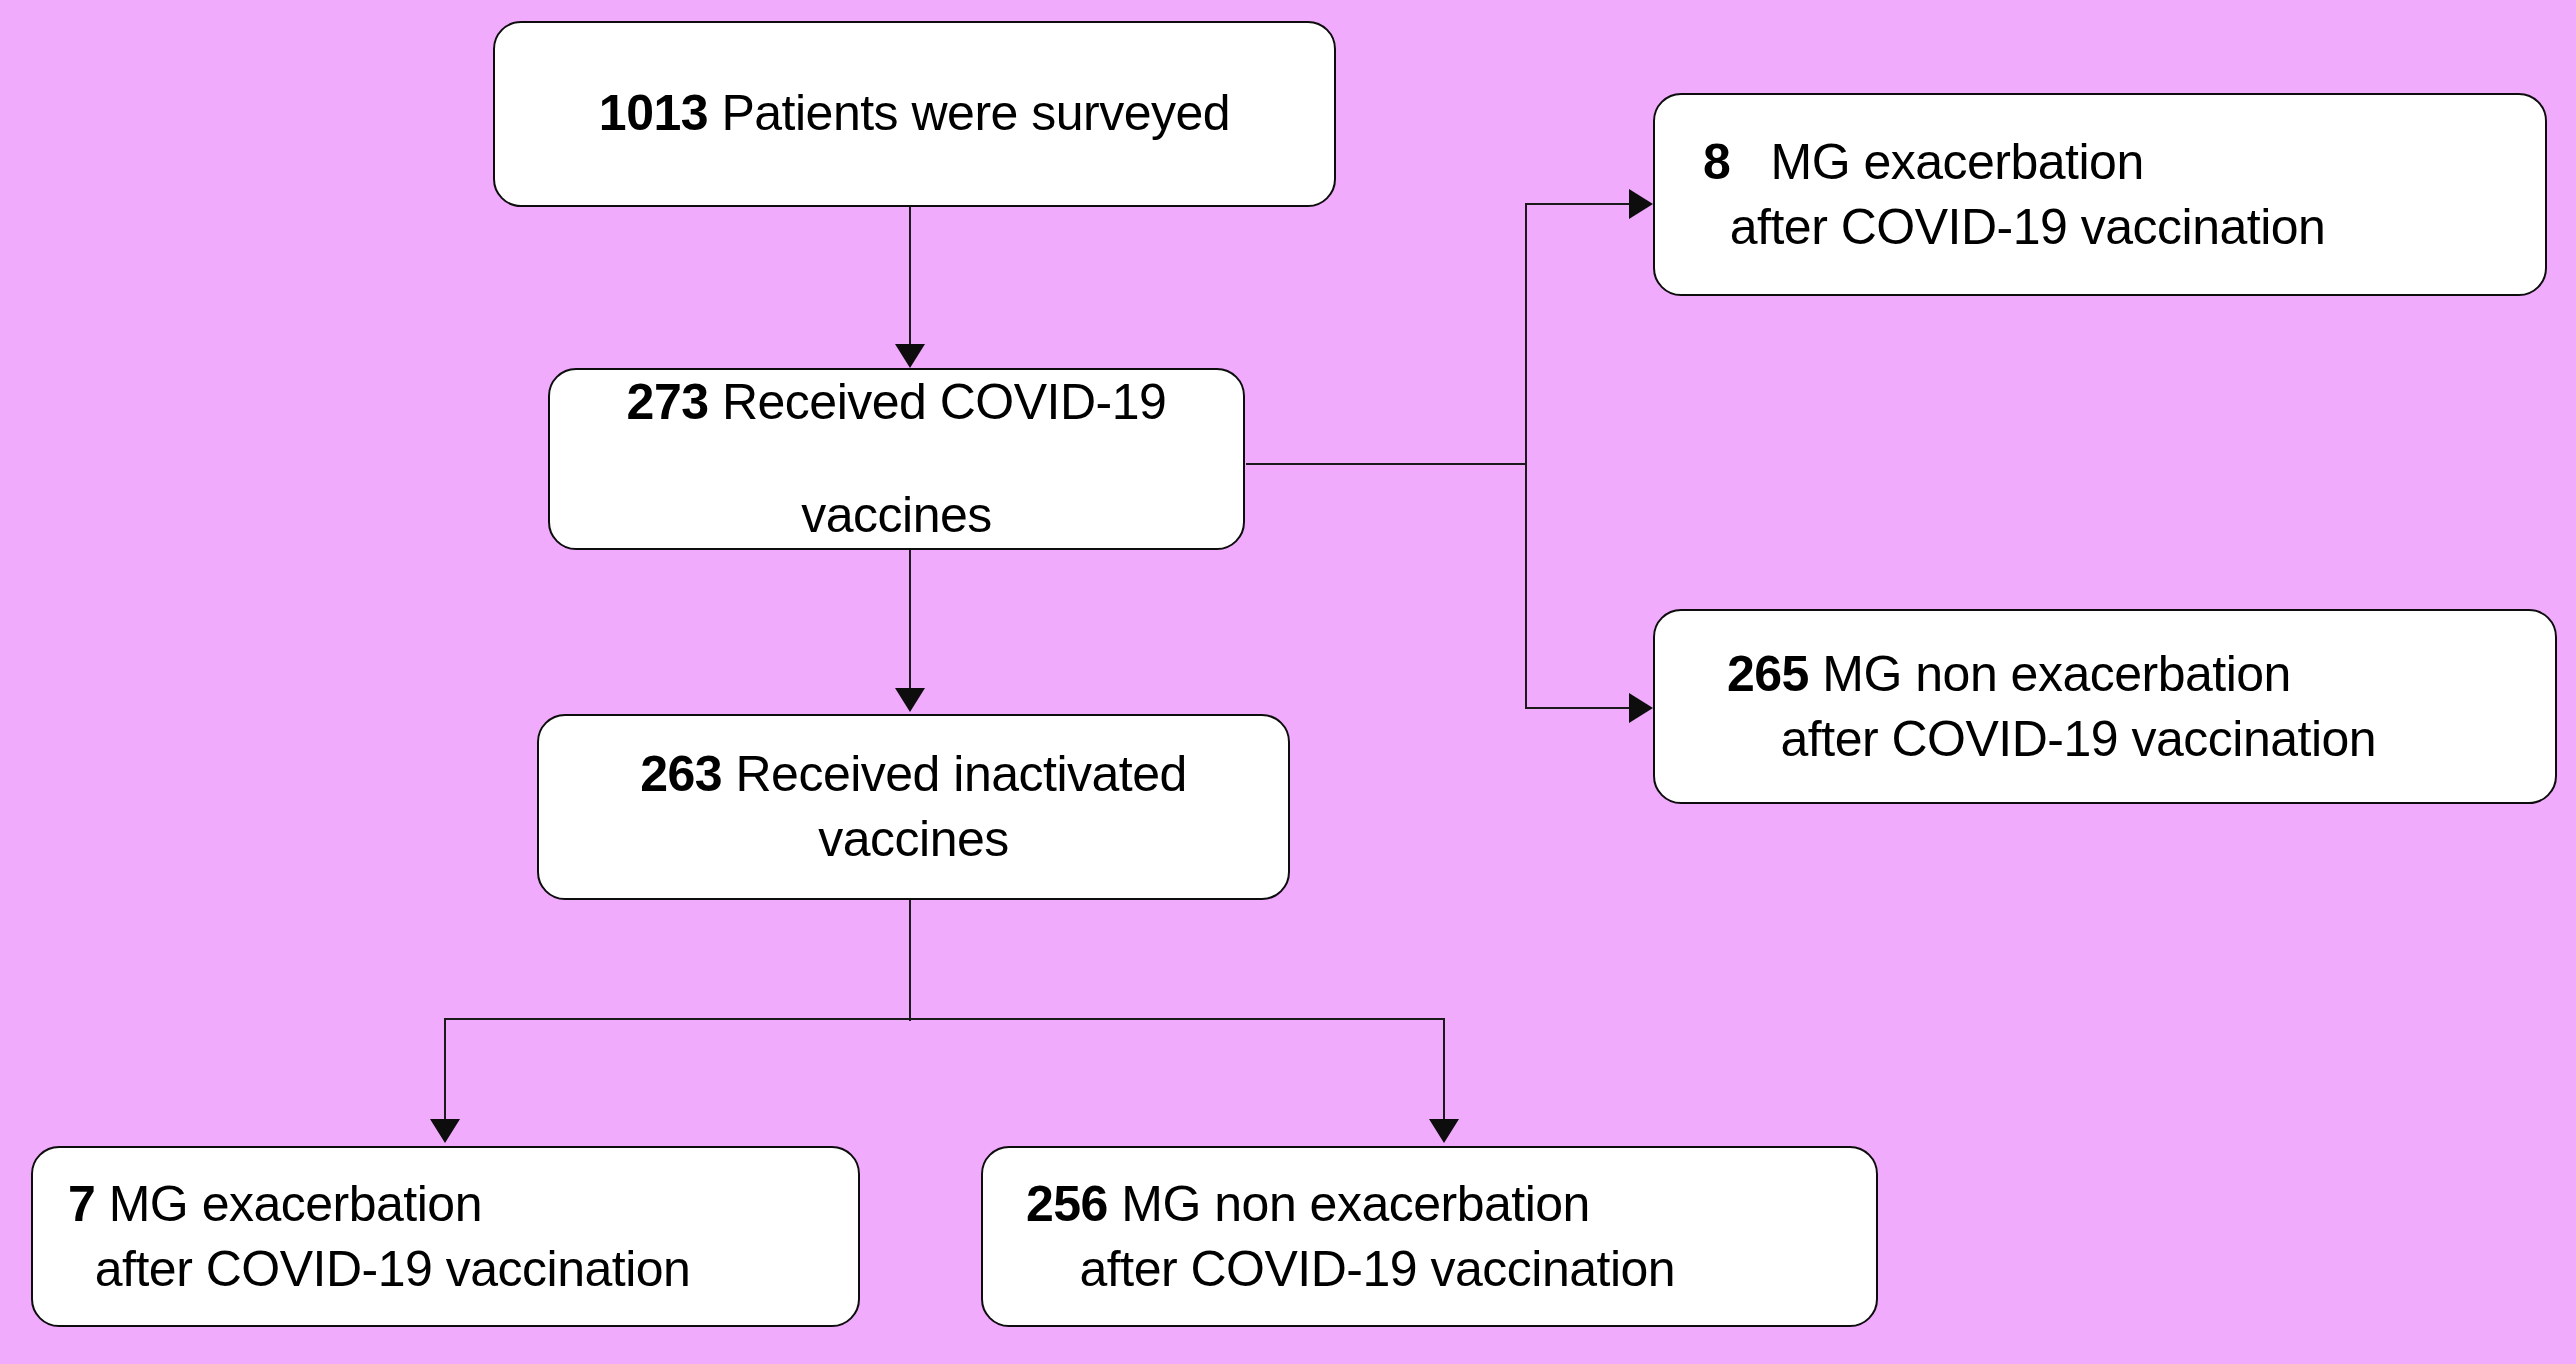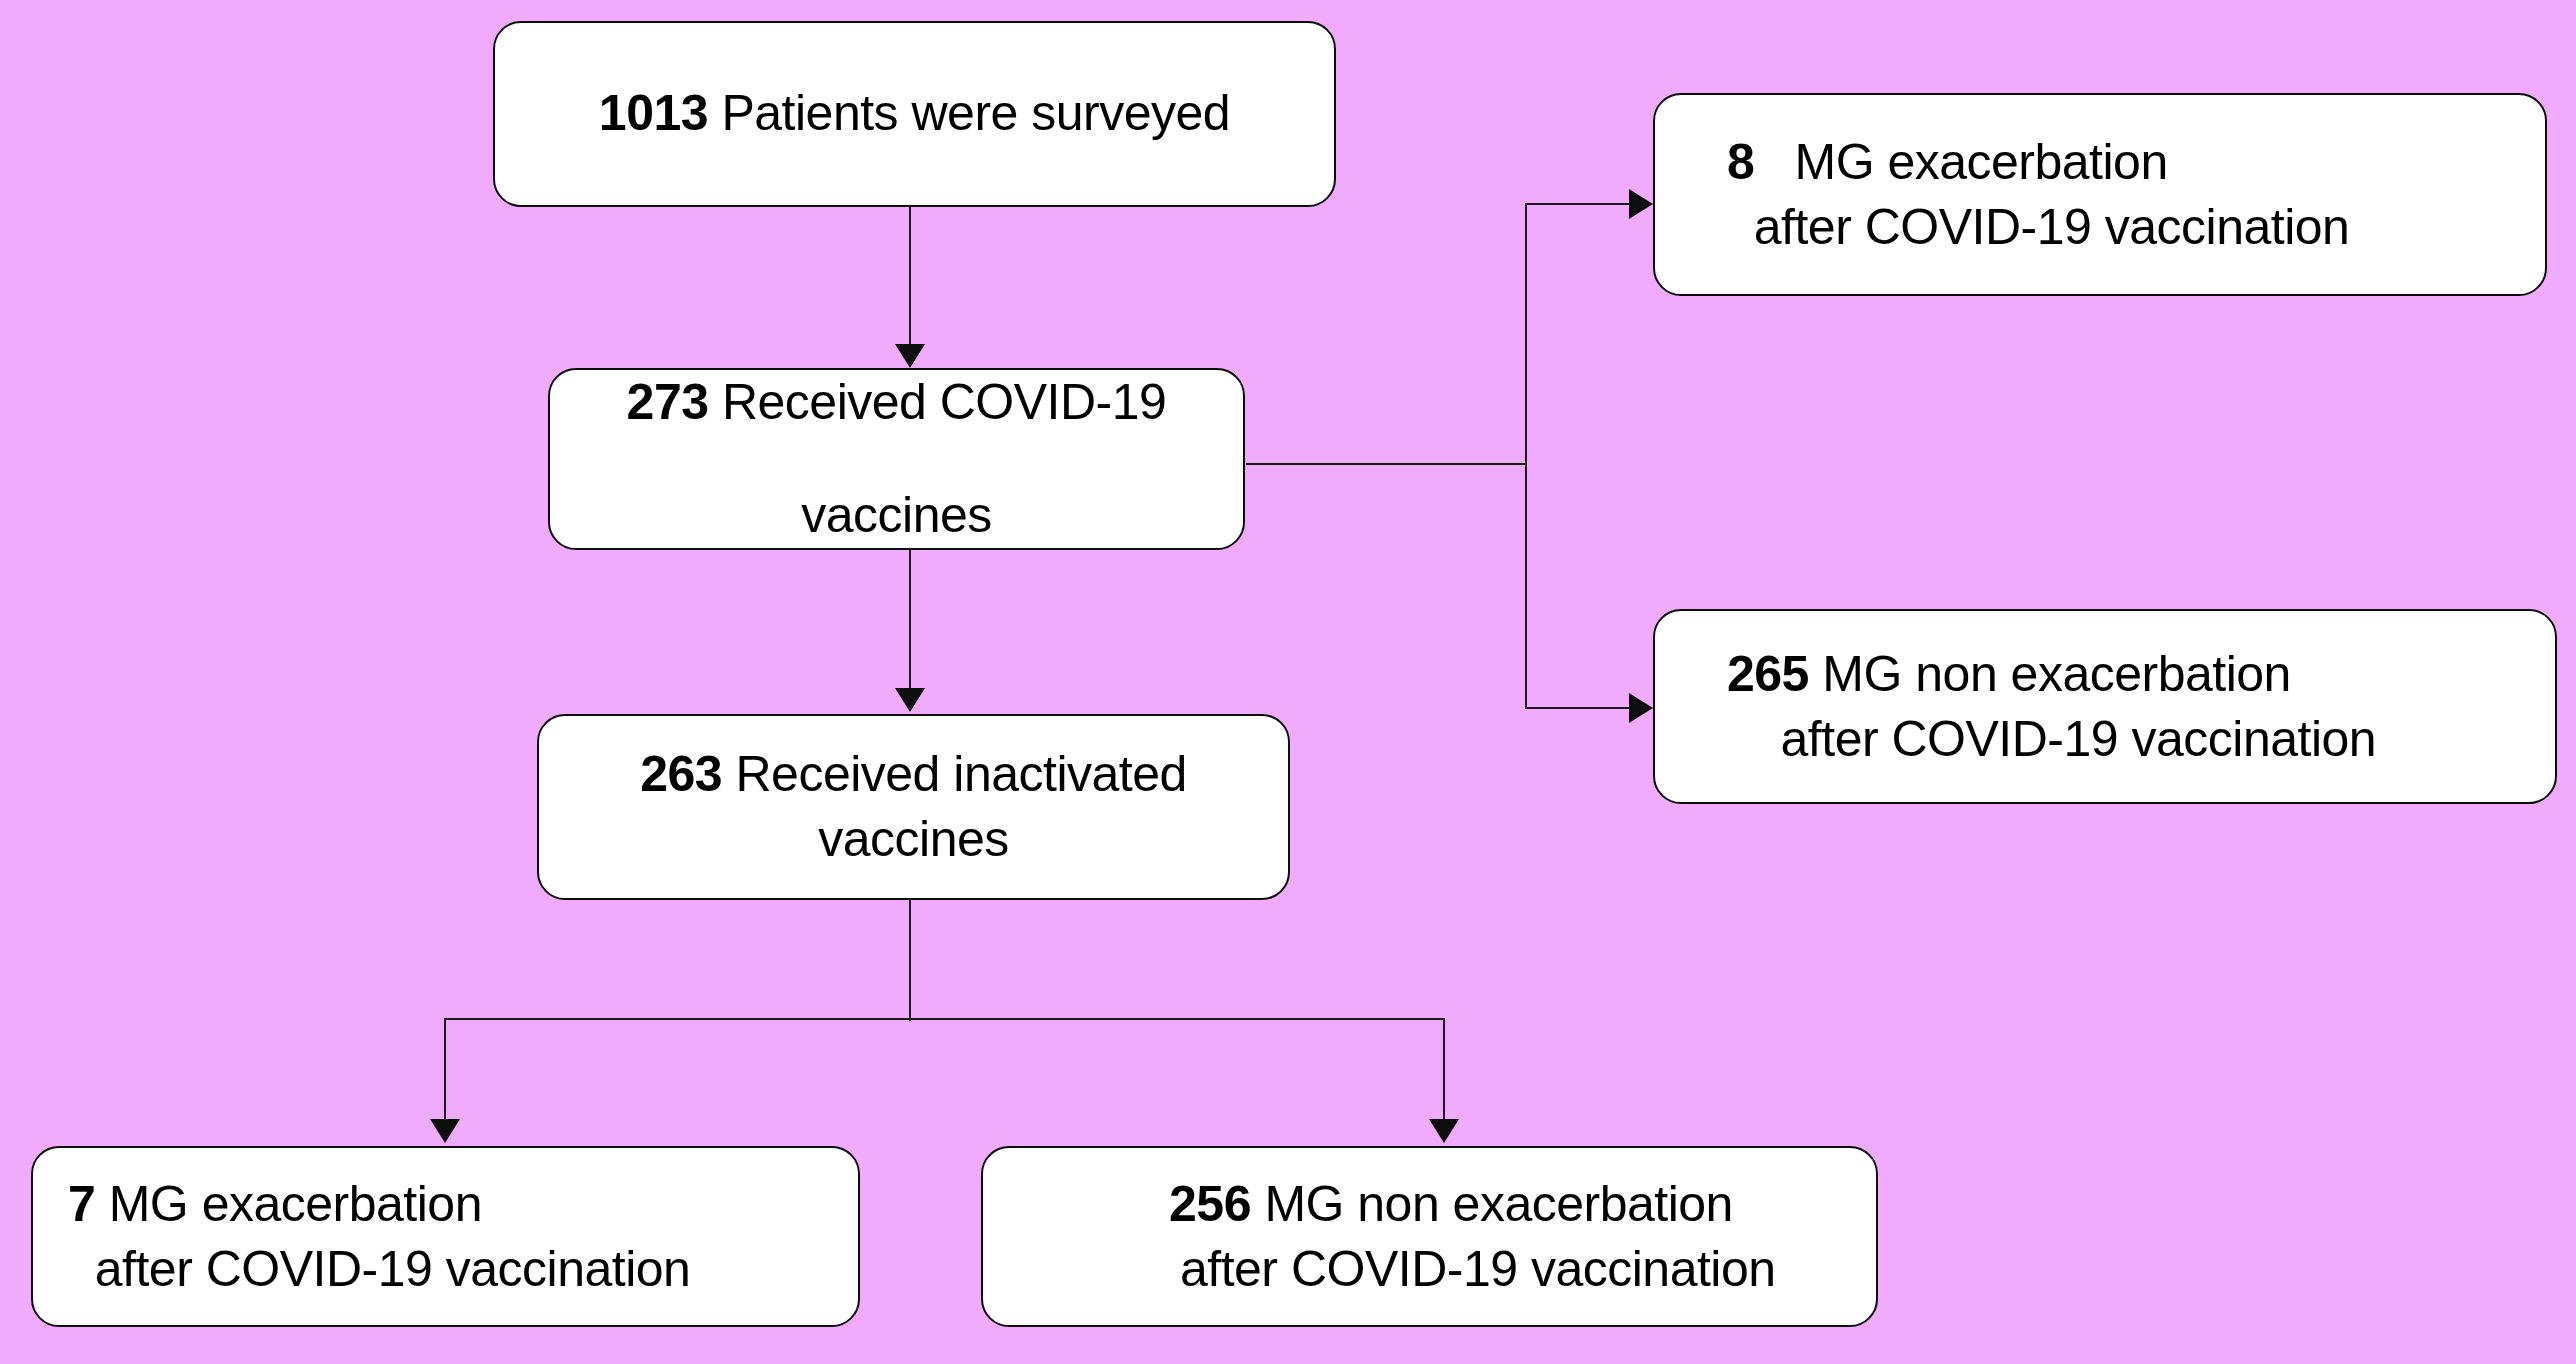--- a/index.html
+++ b/index.html
@@ -36,24 +36,24 @@
   .node b {
     font-weight: 700;
   }
   .center-text { align-items: center; text-align: center; }
   .left-text   { align-items: flex-start; text-align: left; }
 
   
   #node-surveyed      { left: 493px;  top: 20.5px;   width: 843px; height: 186px; }
   #node-received-c19  { left: 548px;  top: 368px;  width: 697px; height: 182px; gap: 48px; }
   #node-inactivated   { left: 537px;  top: 714px;  width: 753px; height: 186px; }
-  #node-exac-c19      { left: 1653px; top: 93px;  width: 894px; height: 203px; padding-left: 72px; }
+  #node-exac-c19      { left: 1653px; top: 93px;  width: 894px; height: 203px; padding-left: 48px; }
   #node-nonexac-c19   { left: 1653px; top: 609px;  width: 904px; height: 195px; padding-left: 72px; }
   #node-exac-inact    { left: 31px;   top: 1146px; width: 829px; height: 181px; padding-left: 35px; }
-  #node-nonexac-inact { left: 981px; top: 1146px; width: 897px; height: 181px; padding-left: 43px; align-items: center; }
+  #node-nonexac-inact { left: 981px; top: 1146px; width: 897px; height: 181px; padding-left: 43px; }
 
   
   .conn-v {
     position: absolute;
     width: 0;
     border-left: 2.8px solid #1a1a1a;
   }
   .conn-h {
     position: absolute;
     height: 0;

